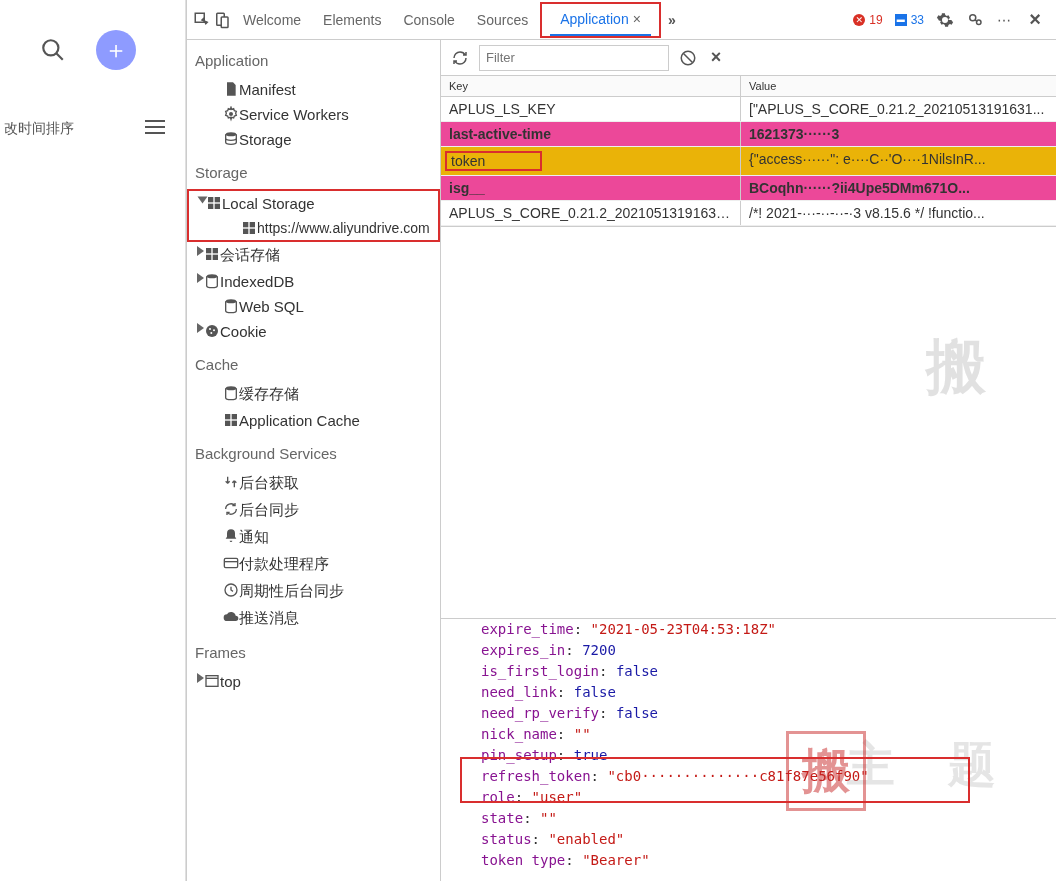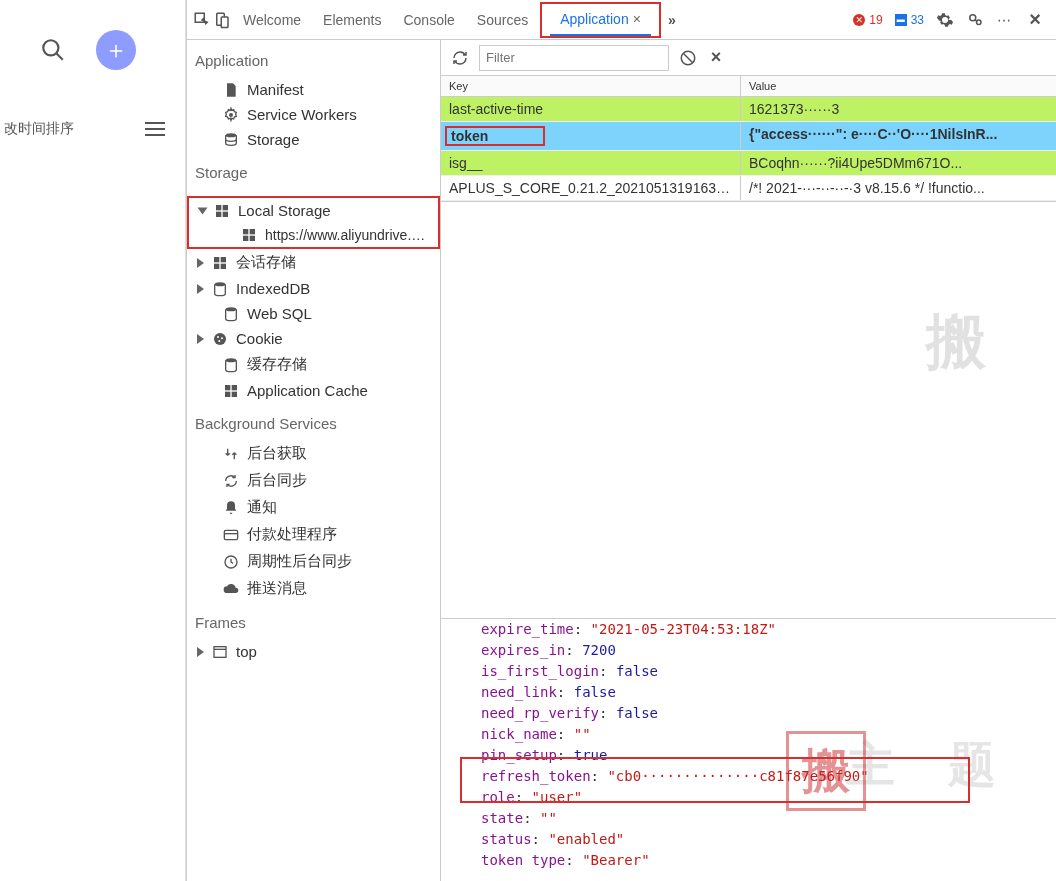--- a/index.html
+++ b/index.html
@@ -1,54 +1,54 @@
 <!DOCTYPE html>
 <html><head>
 <meta charset="utf-8">
 <style>
 * { box-sizing: border-box; margin: 0; padding: 0; }
 body { font-family: "Segoe UI", "Microsoft YaHei", sans-serif; font-size: 14px; color: #333; background: #fff; width: 1056px; height: 881px; overflow: hidden; display: flex; }
 .left-app { width: 186px; border-right: 1px solid #e0e0e0; padding-top: 30px; }
 .left-top { display: flex; align-items: center; gap: 30px; padding-left: 40px; margin-bottom: 50px; }
 .search-circle { width: 26px; height: 26px; display: flex; align-items: center; justify-content: center; }
 .plus-circle { width: 40px; height: 40px; border-radius: 50%; background: #8e9bff; display: flex; align-items: center; justify-content: center; color: #fff; font-size: 24px; font-weight: 300; }
-.sort-row { display: flex; align-items: center; justify-content: space-between; padding: 0 20px 0 4px; }
+.sort-row { display: flex; justify-content: space-between; padding: 0 20px 0 4px; }
 .sort-text { font-size: 14px; color: #555; }
 .hamburger { width: 20px; height: 14px; display: flex; flex-direction: column; justify-content: space-between; }
 .hamburger span { height: 2px; background: #555; display: block; }
 .devtools { flex: 1; display: flex; flex-direction: column; border-left: 1px solid #ccc; }
 .top-tabs { display: flex; align-items: center; height: 40px; border-bottom: 1px solid #ccc; padding: 0 6px; gap: 2px; }
 .tab { padding: 0 10px; height: 32px; display: flex; align-items: center; color: #666; cursor: pointer; font-size: 14px; gap: 4px; white-space: nowrap; }
 .tab.active { color: #1a73e8; border-bottom: 2px solid #1a73e8; font-weight: 500; }
 .tab-hi { border: 2px solid #d92e2e; padding: 0 8px; }
 .top-right { margin-left: auto; display: flex; align-items: center; gap: 12px; padding-right: 6px; }
 .count-badge { display: flex; align-items: center; gap: 4px; font-size: 12px; }
 .err-dot { width: 12px; height: 12px; border-radius: 50%; background: #d93025; display: inline-flex; align-items: center; justify-content: center; color: #fff; font-size: 9px; }
 .warn-dot { width: 12px; height: 12px; background: #1a73e8; display: inline-flex; align-items: center; justify-content: center; color: #fff; font-size: 8px; }
 .ico { width: 18px; height: 18px; display: inline-flex; align-items: center; justify-content: center; color: #555; }
 .dt-body { flex: 1; display: flex; overflow: hidden; }
 .sidebar { width: 254px; border-right: 1px solid #ccc; overflow-y: auto; padding-bottom: 20px; }
 .side-group-title { color: #666; font-size: 15px; padding: 12px 8px 8px 8px; }
-.side-item { display: flex; align-items: center; gap: 8px; padding: 4px 8px 4px 20px; cursor: pointer; font-size: 15px; color: #333; }
+.side-item { display: flex; align-items: flex-start; gap: 0; padding: 4px 8px 4px 20px; cursor: pointer; font-size: 15px; color: #333; }
 .side-item.sub { padding-left: 36px; }
 .side-item.sub2 { padding-left: 52px; font-size: 14px; }
-.side-hi { border: 2px solid #d92e2e; margin-top: 7px; }
+.side-hi { border: 2px solid #d92e2e; }
 .tri { width: 0; height: 0; border-style: solid; border-width: 5px 0 5px 7px; border-color: transparent transparent transparent #666; display: inline-block; }
 .tri.open { transform: rotate(90deg); }
 .side-icon { width: 16px; height: 16px; display: inline-flex; align-items: center; justify-content: center; color: #555; flex-shrink: 0; }
 .content { flex: 1; display: flex; flex-direction: column; overflow: hidden; }
 .tool-row { display: flex; align-items: center; gap: 10px; height: 36px; border-bottom: 1px solid #ccc; padding: 0 10px; }
 .filter-input { flex: 0 0 140px; height: 26px; border: 1px solid #ccc; padding: 0 6px; font-size: 13px; }
 .kv-table { flex: 0 0 auto; border-bottom: 1px solid #ccc; }
 .kv-head { display: flex; border-bottom: 1px solid #ccc; background: #fafafa; font-size: 11px; color: #333; }
 .kv-head > div { padding: 4px 8px; }
 .kv-row { display: flex; border-bottom: 1px solid #eee; font-size: 14px; }
 .kv-row > div { padding: 4px 8px; white-space: nowrap; overflow: hidden; text-overflow: ellipsis; }
-.kv-row.sel { background: #7dd3fc; font-weight: bold; }
-.kv-row.alt { background: #bef264; }
+.kv-row.sel { background: #eab308; }
+.kv-row.alt { background: #ec4899; font-weight: bold; }
 .col-k { width: 300px; border-right: 1px solid #ccc; }
 .col-v { flex: 1; }
 .key-hi { display: inline-block; border: 2px solid #d92e2e; padding: 0 55px 0 4px; margin-left: -4px; }
 .empty-space { flex: 1; border-bottom: 1px solid #ccc; position: relative; }
 .detail-pane { flex: 0 0 auto; padding: 0 0 10px 40px; font-family: Consolas, monospace; font-size: 14px; line-height: 1.5; overflow-y: auto; position: relative; }
 .json-line { white-space: pre; }
 .jk { color: #881391; }
 .jv-num { color: #1a1aa6; }
 .jv-bool { color: #1a1aa6; }
 .jv-str { color: #c41a16; }
@@ -227,20 +227,21 @@
             <svg viewBox="0 0 24 24" fill="#555">
               <circle cx="12" cy="12" r="9"></circle>
               <circle cx="9" cy="9" r="1.5" fill="#fff"></circle>
               <circle cx="15" cy="11" r="1.5" fill="#fff"></circle>
               <circle cx="11" cy="15" r="1.5" fill="#fff"></circle>
             </svg>
           </span>
           <span>Cookie</span>
         </div>
 
+      <div class="side-group-title">Cache</div>
       <div class="side-item sub">
           <span class="side-icon">
             <svg viewBox="0 0 24 24" fill="#555">
               <ellipse cx="12" cy="5" rx="8" ry="3"></ellipse>
               <path d="M4 5v14c0 1.7 3.6 3 8 3s8-1.3 8-3V5" fill="none" stroke="#555" stroke-width="2"></path>
             </svg>
           </span>
           <span>缓存存储</span>
         </div>
       <div class="side-item sub">
@@ -338,20 +339,24 @@
           </div>
         <div class="ico" style="font-size:18px;font-weight:bold">×</div>
       </div>
 
       <div class="kv-table">
         <div class="kv-head">
           <div class="col-k">Key</div>
           <div class="col-v">Value</div>
         </div>
         <div id="kv-rows">
+            <div class="kv-row">
+              <div class="col-k">APLUS_LS_KEY</div>
+              <div class="col-v">["APLUS_S_CORE_0.21.2_20210513191631...</div>
+            </div>
             <div class="kv-row alt">
               <div class="col-k">last-active-time</div>
               <div class="col-v">1621373······3</div>
             </div>
             <div class="kv-row sel">
               <div class="col-k"><span class="key-hi">token</span></div>
               <div class="col-v">{"access······": e····C··'O····1NilsInR...</div>
             </div>
             <div class="kv-row alt">
               <div class="col-k">isg__</div>

